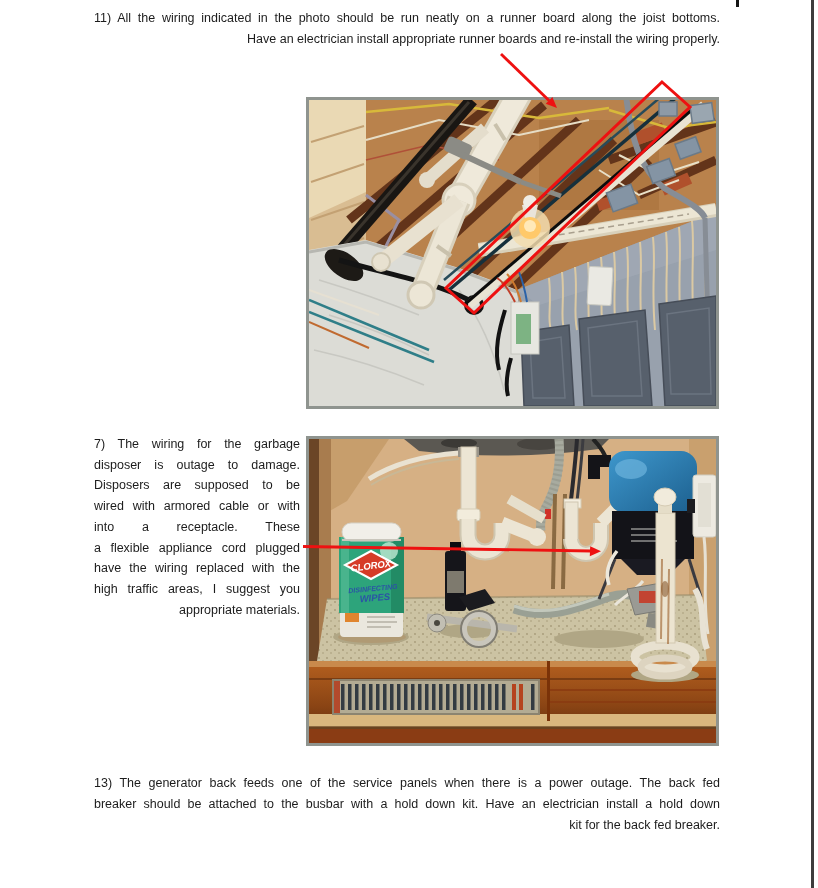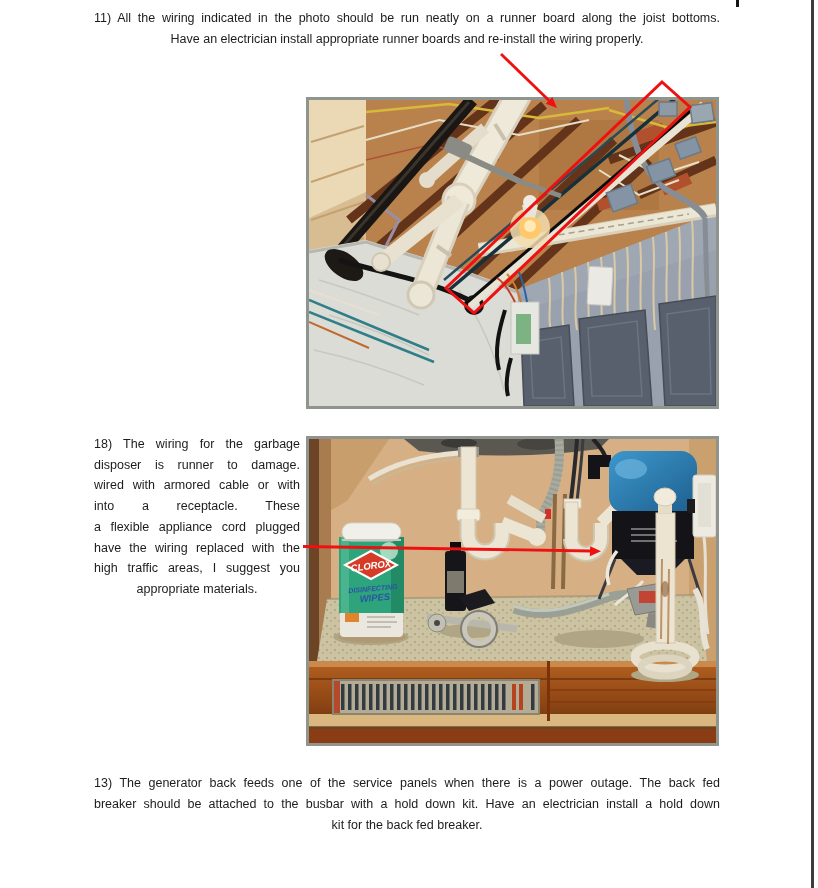--- a/index.html
+++ b/index.html
@@ -1,20 +1,20 @@
 <!DOCTYPE html>
 <html><head>
 <meta charset="utf-8">
 <style>
   html,body{margin:0;padding:0;background:#ffffff;}
   #page{position:relative;width:818px;height:888px;background:#ffffff;overflow:hidden;
         font-family:"Liberation Sans",sans-serif;color:#1c1c1c;}
   .para{position:absolute;font-size:12.5px;}
   .jline{text-align:justify;text-align-last:justify;-moz-text-align-last:justify;white-space:normal;}
-  .lline{text-align:center;}
+  .lline{text-align:right;}
   .photo{position:absolute;border:3px solid #8f948f;background:#c8b89a;box-shadow:0 0 0 1px #c9ccc9 inset;}
   .photo svg{display:block;}
   #annot{position:absolute;left:0;top:0;pointer-events:none;}
   #edge-line{position:absolute;top:0;height:888px;}
   #top-tick{position:absolute;top:0;}
 </style>
 </head>
 <body>
 
 <div id="page">
@@ -184,22 +184,23 @@
           <path d="M212,202 C208,188 204,180 198,174" fill="none" stroke="#cf7a2e" stroke-width="2"></path>
           <path d="M218,202 C216,190 214,182 210,172" fill="none" stroke="#2a62a8" stroke-width="2"></path>
           <path d="M196,210 C190,230 185,250 190,270" fill="none" stroke="#121212" stroke-width="4"></path>
           <path d="M202,258 C198,272 196,284 199,296" fill="none" stroke="#121212" stroke-width="4"></path>
         </g>
       </g>
     </svg>
   </div>
 
   <div class="para" style="left:94px;top:434px;width:206px;line-height:20.7px;">
-    <div class="jline">18) The wiring for the garbage</div>
-    <div class="jline">disposer is runner to damage.</div>
+    <div class="jline">7) The wiring for the garbage</div>
+    <div class="jline">disposer is outage to damage.</div>
+    <div class="jline">Disposers are supposed to be</div>
     <div class="jline">wired with armored cable or with</div>
     <div class="jline">into a receptacle. These</div>
     <div class="jline">a flexible appliance cord plugged</div>
     <div class="jline">have the wiring replaced with the</div>
     <div class="jline">high traffic areas, I suggest you</div>
     <div class="lline">appropriate materials.</div>
   </div>
 
   <div class="photo" style="left:306px;top:436px;width:407px;height:304px;">
     <svg width="407" height="304" viewBox="0 0 407 304">

